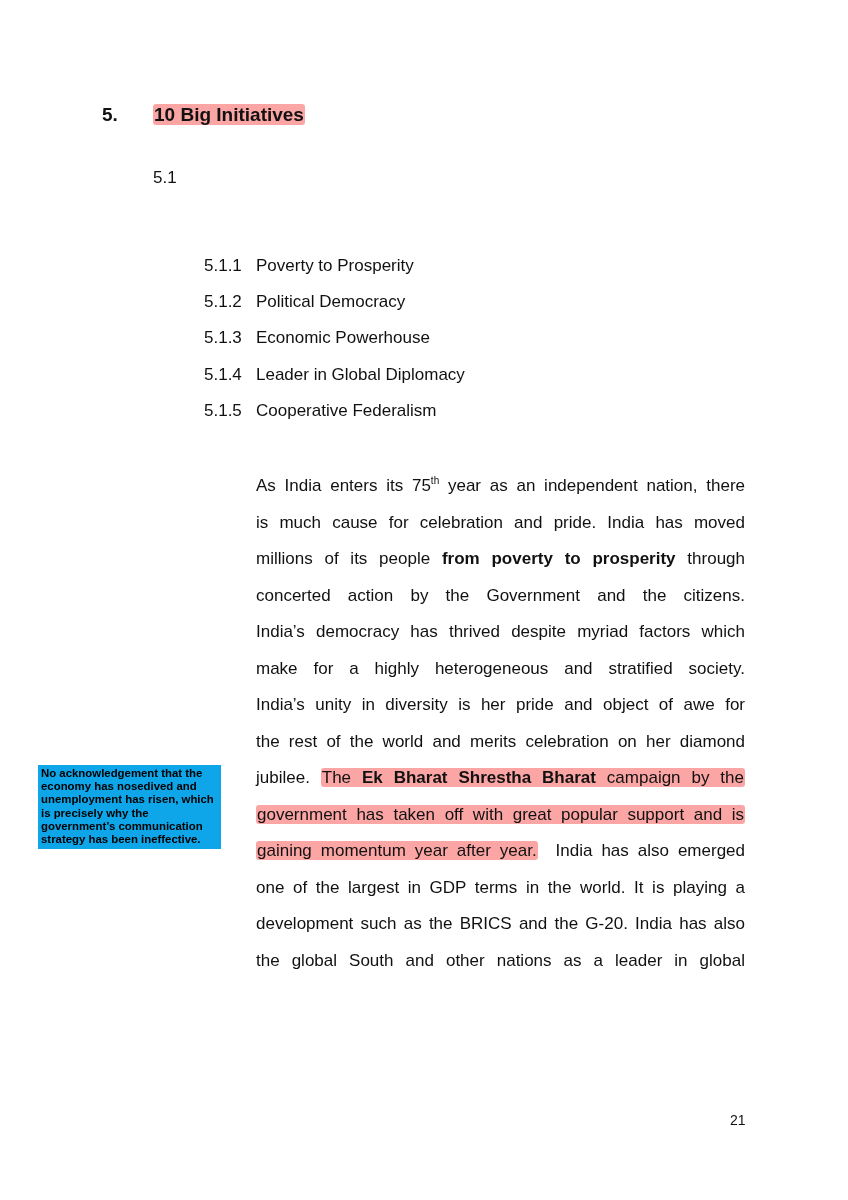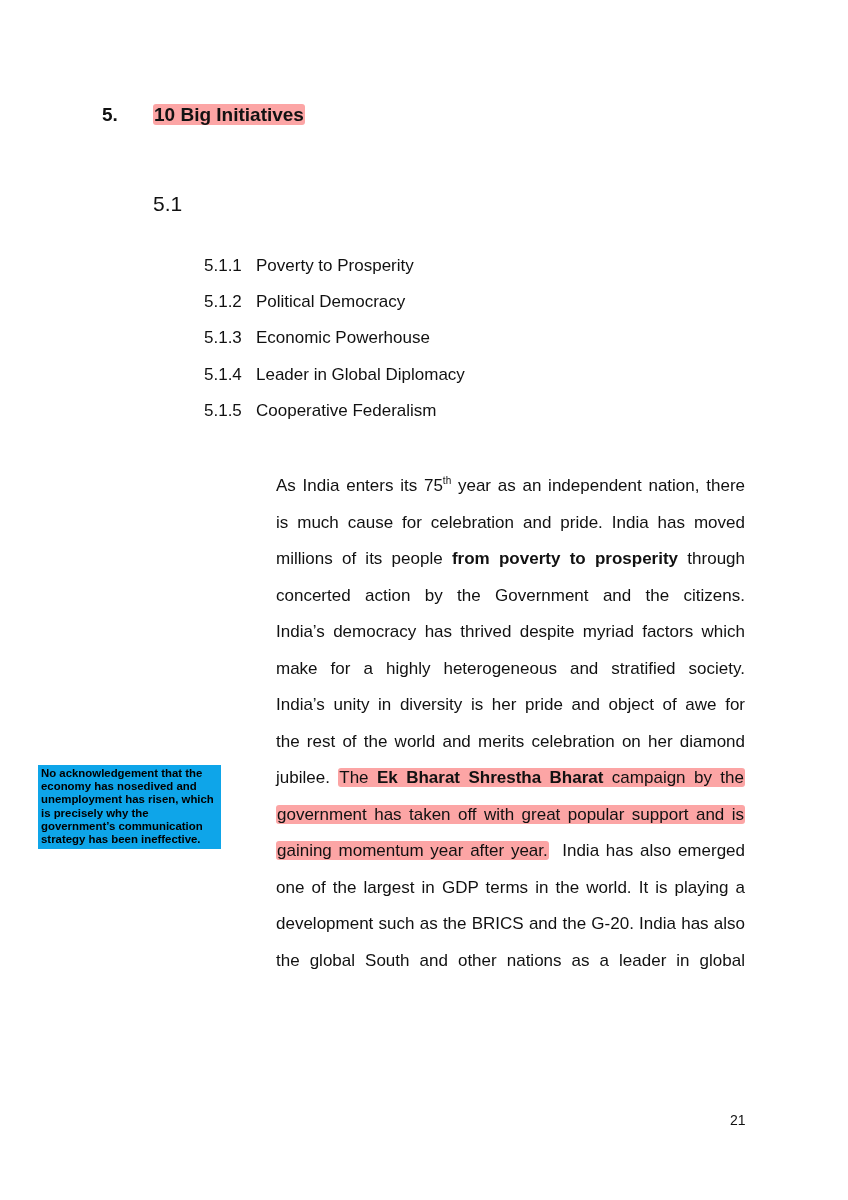--- a/index.html
+++ b/index.html
@@ -2,26 +2,26 @@
 <html><head>
   <meta charset="utf-8">
   <style>
     html, body { margin: 0; padding: 0; background: #ffffff; }
     body { width: 848px; height: 1200px; position: relative; overflow: hidden;
            font-family: "Liberation Sans", sans-serif; color: #111; }
     .page { position: absolute; left: 0; top: 0; width: 848px; height: 1200px; background: #fff; }
     .hl { background: #fca5a5; border-radius: 3px; padding: 0 1px; }
     .h1num { position: absolute; left: 102px; top: 104px; font-size: 19px; font-weight: bold; }
     .h1title { position: absolute; left: 153px; top: 104px; font-size: 19px; font-weight: bold; }
-    .h2num { position: absolute; left: 153px; top: 192px; font-size: 21px; }
+    .h2num { position: absolute; left: 153px; top: 168px; font-size: 17px; }
     .h2title { position: absolute; left: 204px; top: 184px; font-size: 17px; font-weight: bold; }
     .sub { position: absolute; left: 204px; font-size: 17px; white-space: nowrap; }
     .sub .n { display: inline-block; width: 52px; }
     .para { position: absolute; left: 256px; top: 474px; width: 489px; font-size: 17px; }
-    .line { height: 36.5px; line-height: 24px; text-align: justify; text-align-last: justify; white-space: nowrap; margin-left: 20px; }
+    .line { height: 36.5px; line-height: 24px; text-align: justify; text-align-last: justify; white-space: nowrap; }
     sup { font-size: 10px; vertical-align: 7px; line-height: 0; }
     .note { position: absolute; left: 38px; top: 765px; width: 178px; background: #0ea5e9;
             font-size: 11.4px; font-weight: bold; line-height: 13.2px; padding: 2px 2px 3px 3px; color: #000; }
     .pagenum { position: absolute; left: 730px; top: 1112px; font-size: 14px; }
   </style>
 </head>
 <body>
 
 <div class="page">
 

